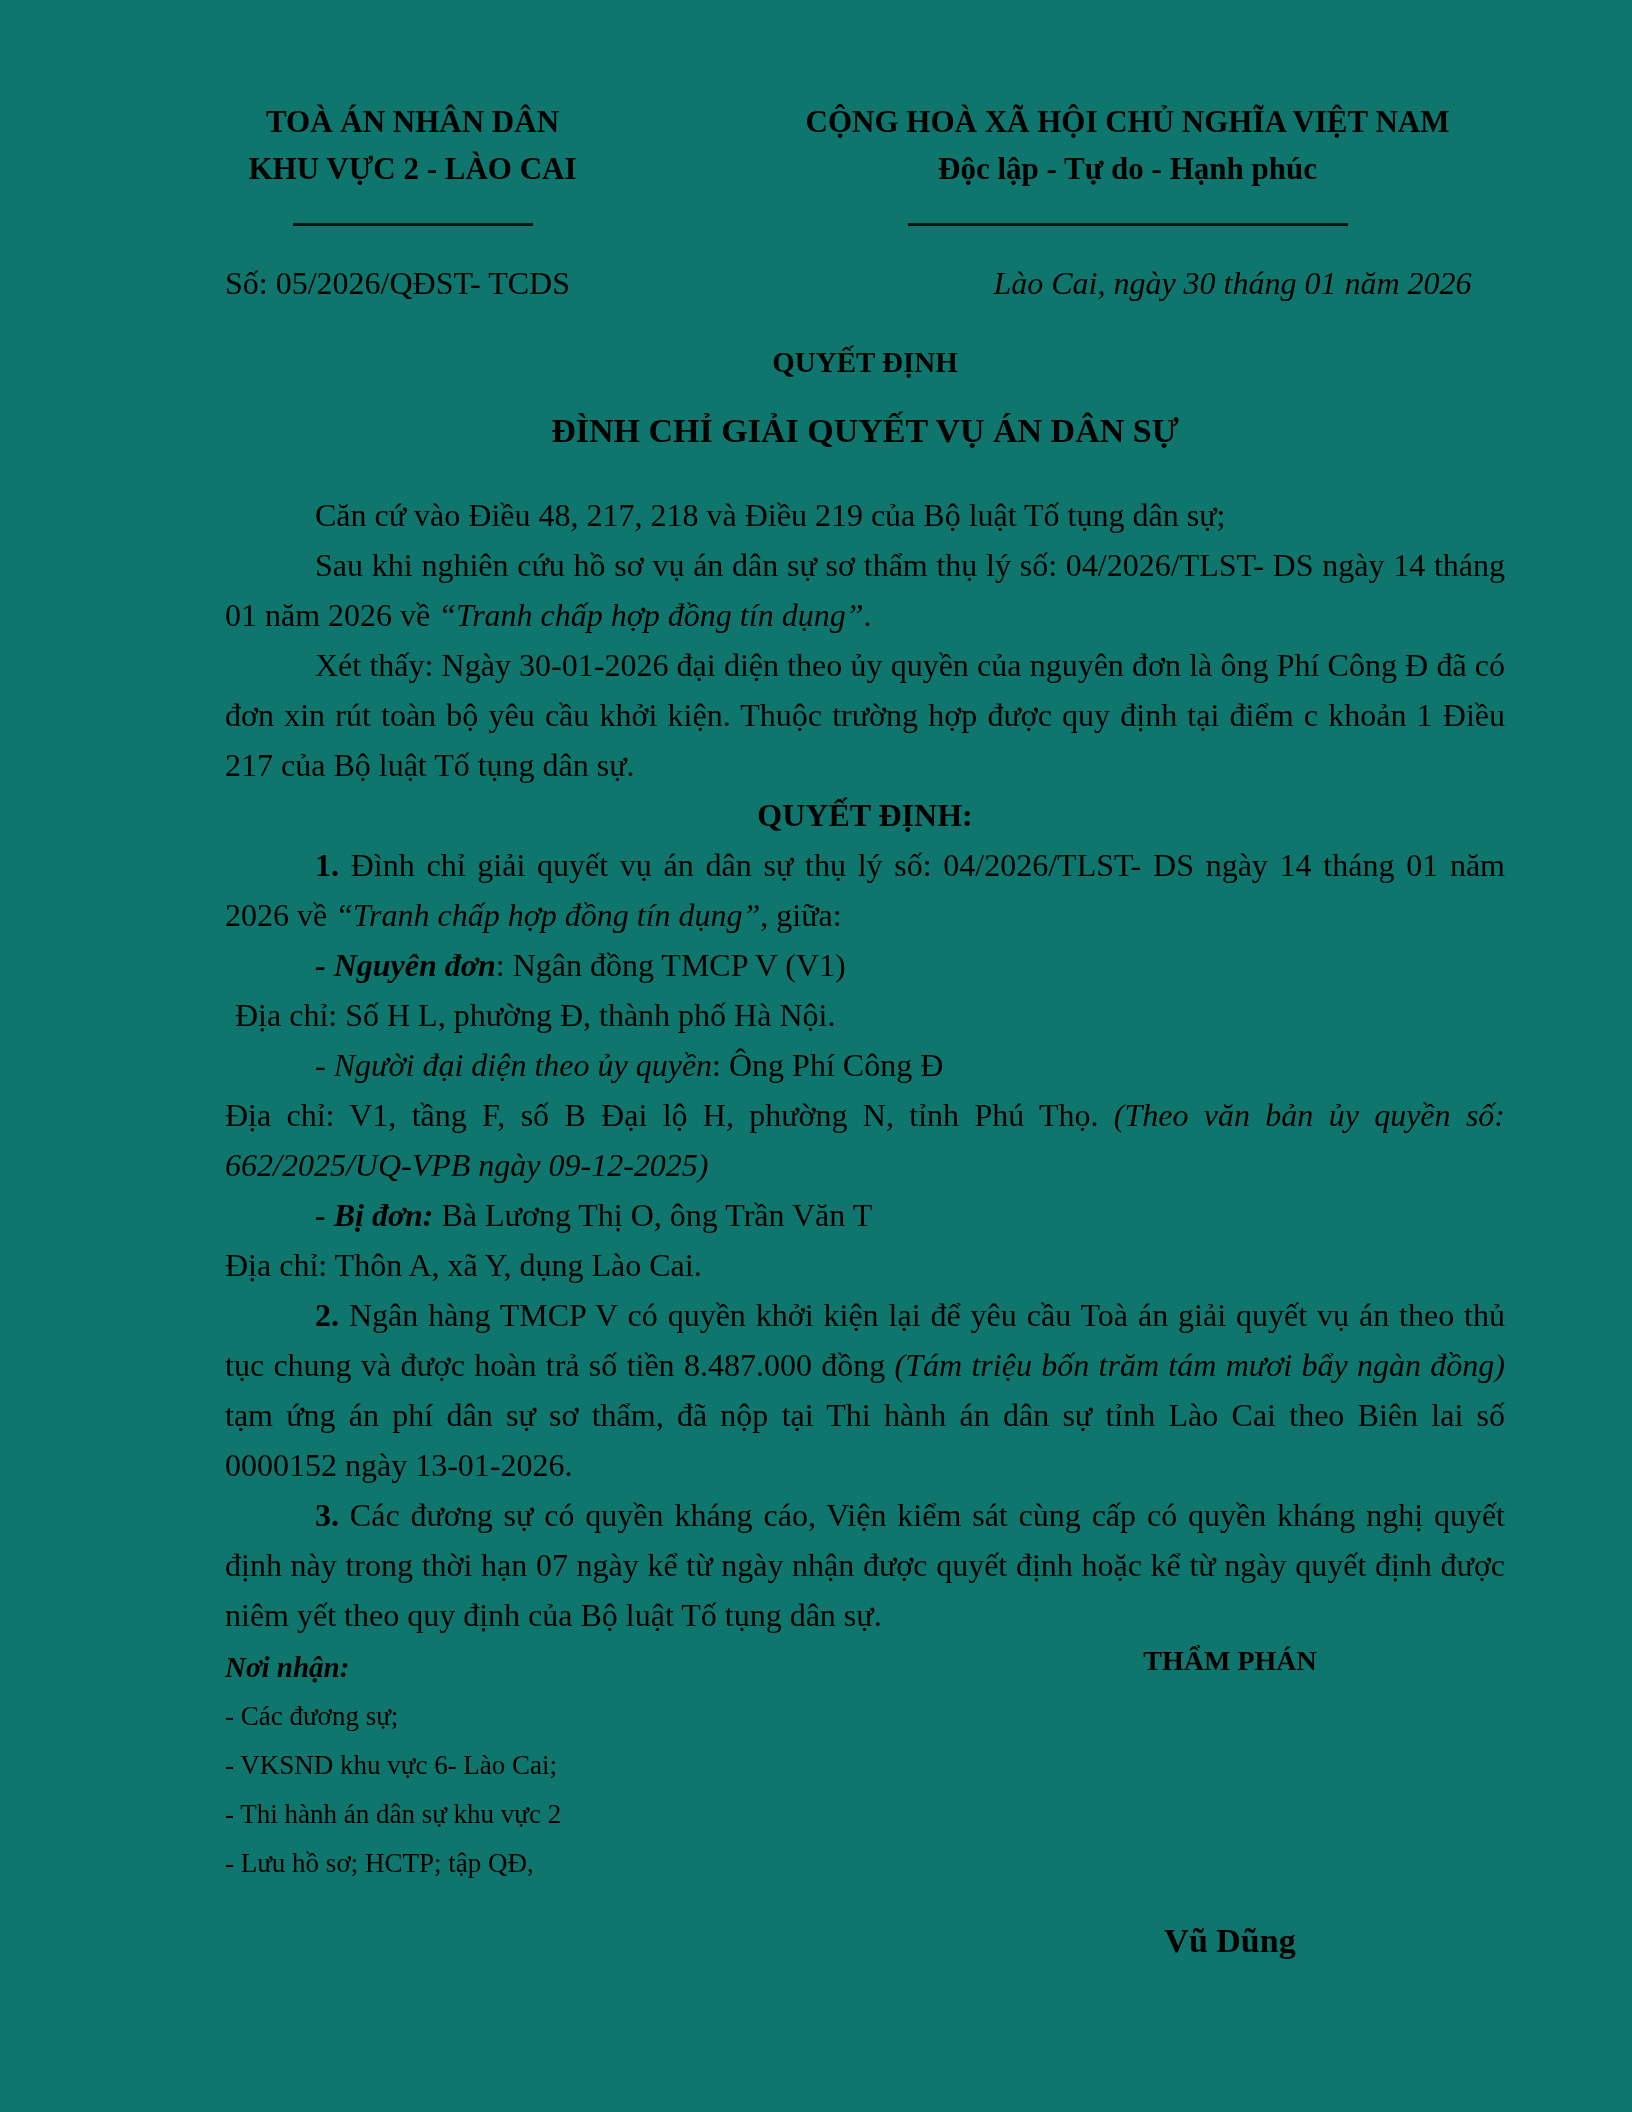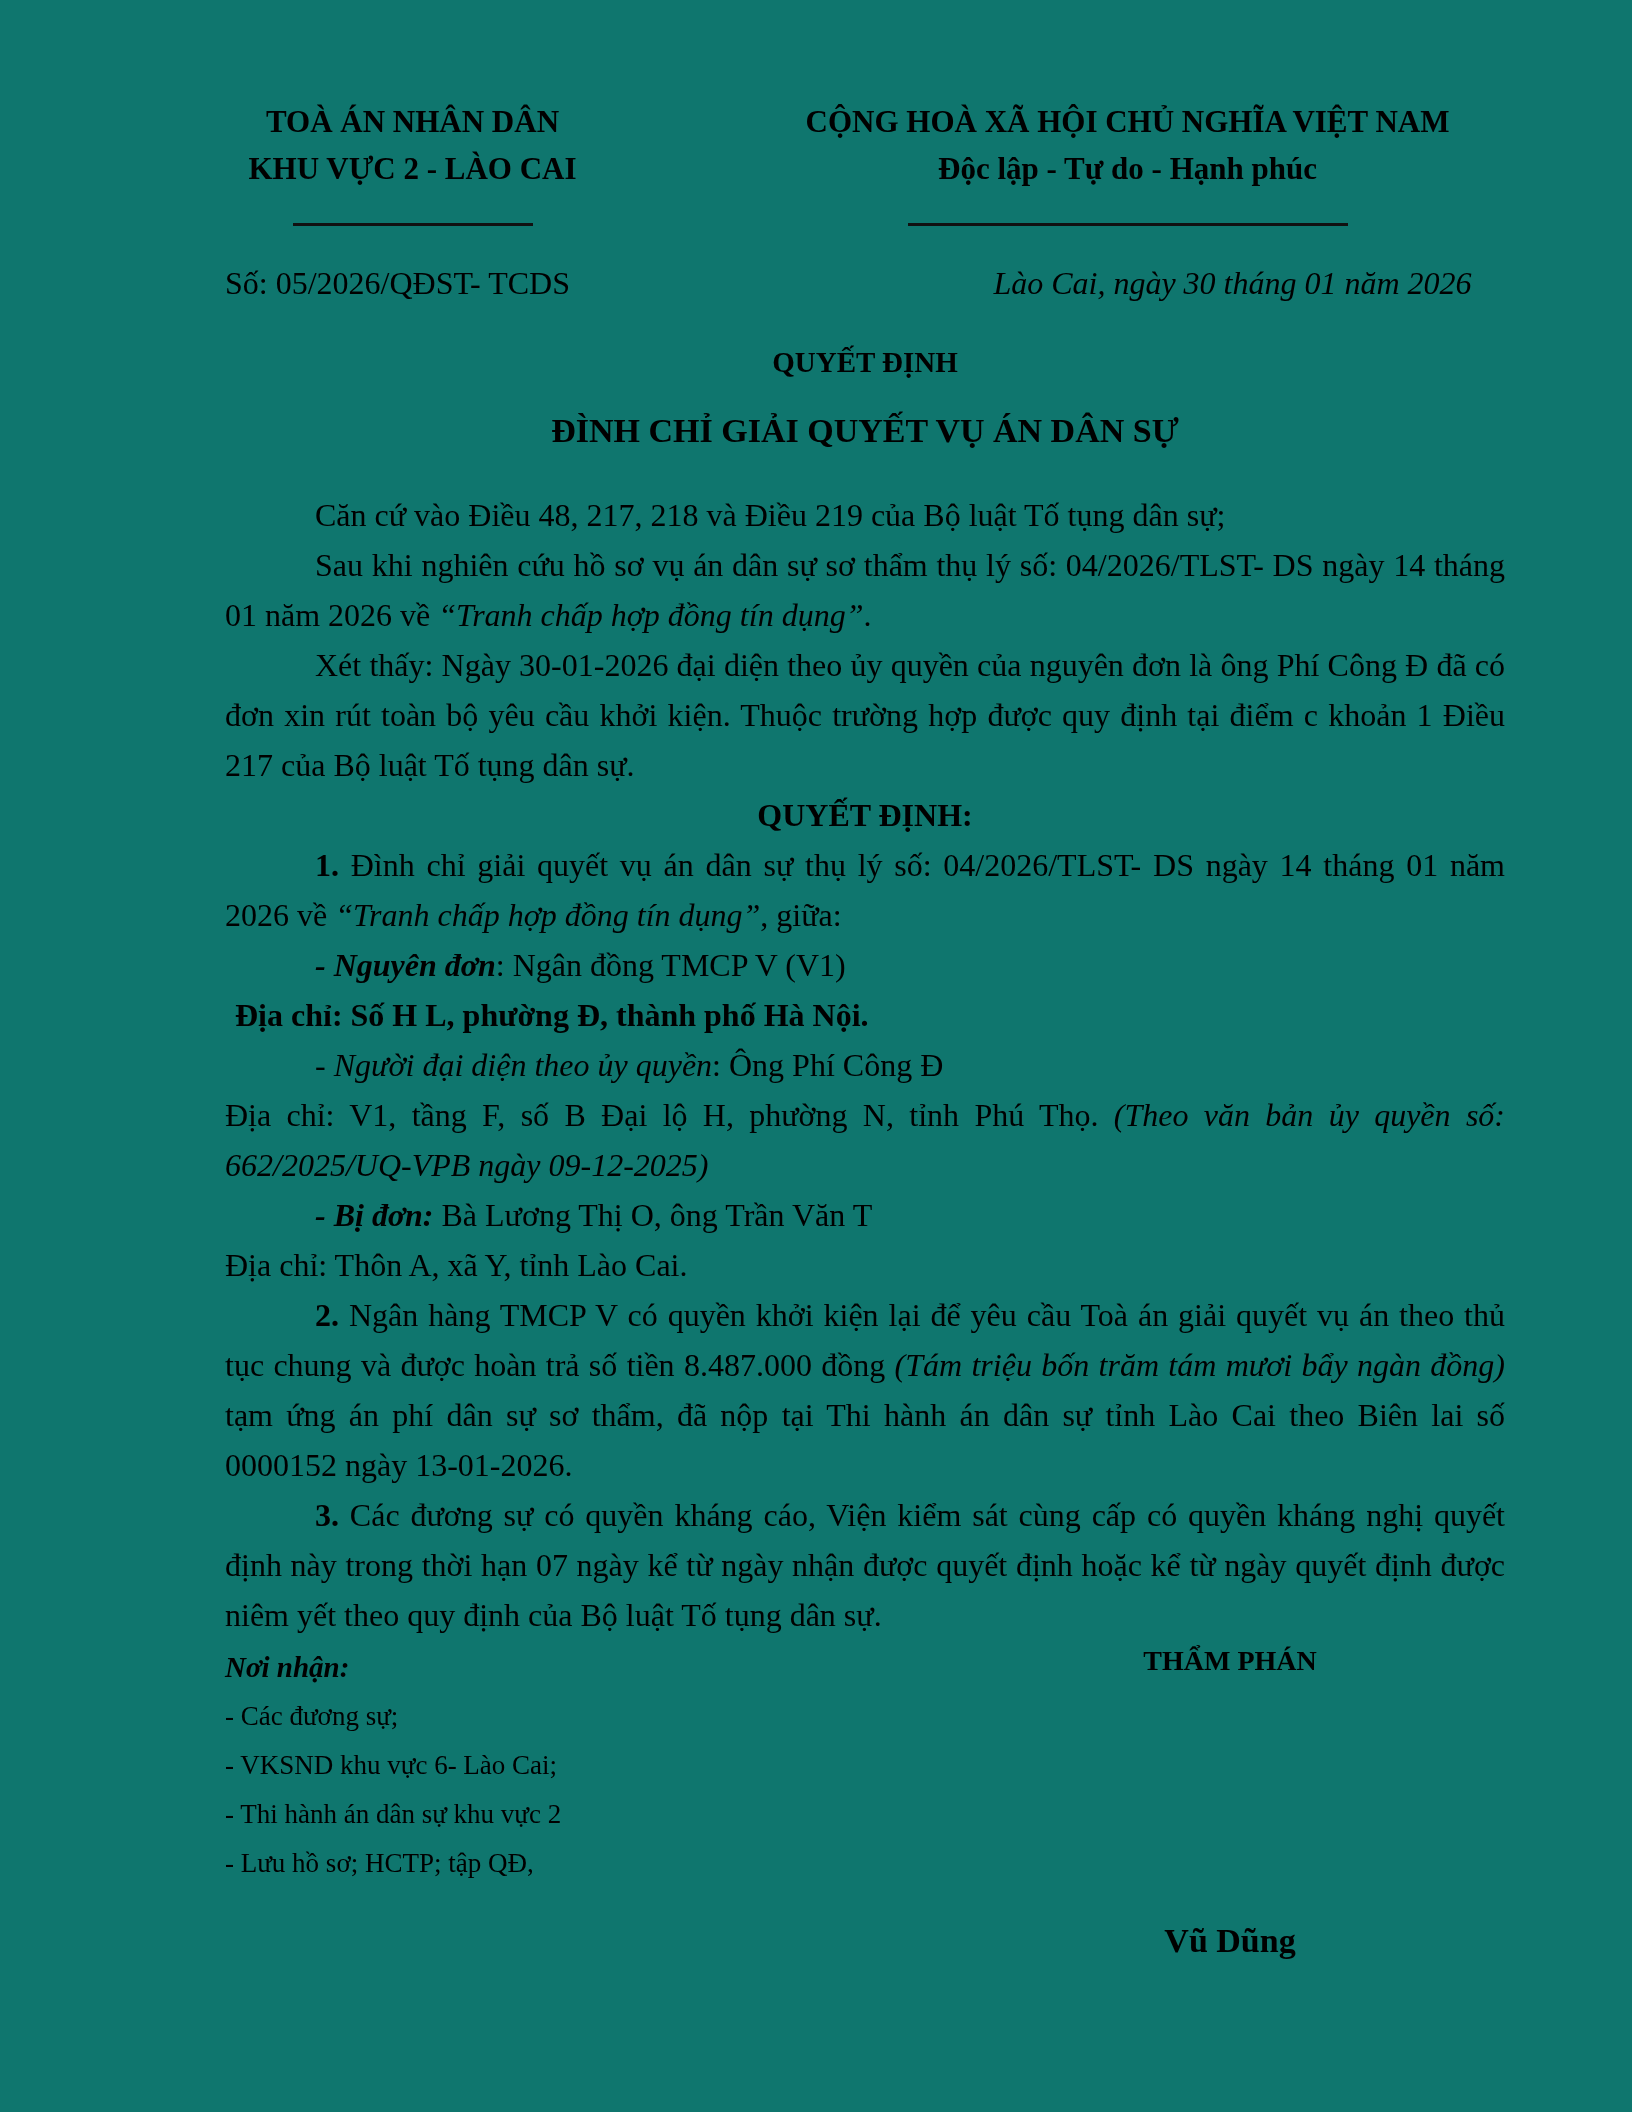--- a/index.html
+++ b/index.html
@@ -77,21 +77,21 @@
   .body-text {
     position: absolute;
     left: 225px; top: 462px; width: 1280px;
     font-size: 32px;
     line-height: 50px;
     margin-top: 28px;
   }
   .body-text p { margin: 0; }
   .just   { text-align: justify; }
   .ind    { text-indent: 90px; }
-  .ind-sm { text-indent: 10px; font-weight: bold; }
+  .ind-sm { text-indent: 10px; }
   .center { text-align: center; }
 
   .recipients {
     position: absolute;
     left: 225px; top: 1642px;
     font-size: 27px;
     line-height: 49px;
   }
   .recipients-label {
     font-weight: bold;
@@ -152,21 +152,21 @@
     <p class="ind"><span class="bi">- Nguyên đơn</span><span>: Ngân đồng TMCP V (V1)</span></p>
 
     <p class="ind-sm">Địa chỉ: Số H L, phường Đ, thành phố Hà Nội.</p>
 
     <p class="ind"><span class="i">- Người đại diện theo ủy quyền</span><span>: Ông Phí Công Đ</span></p>
 
     <p class="just"><span>Địa chỉ: V1, tầng F, số B Đại lộ H, phường N, tỉnh Phú Thọ. </span><span class="i">(Theo văn bản ủy quyền số: 662/2025/UQ-VPB ngày 09-12-2025)</span></p>
 
     <p class="ind"><span class="bi">- Bị đơn:</span><span>  Bà Lương Thị O, ông Trần Văn T</span></p>
 
-    <p>Địa chỉ: Thôn A, xã Y, tỉnh Lào Cai.</p>
+    <p>Địa chỉ: Thôn A, xã Y, dụng Lào Cai.</p>
 
     <p class="just ind"><span class="b">2.</span><span> Ngân hàng TMCP V  có quyền khởi kiện lại để yêu cầu Toà án giải quyết vụ án theo thủ tục chung và được hoàn trả số tiền 8.487.000 đồng </span><span class="i">(Tám triệu bốn trăm tám mươi bẩy ngàn đồng)</span><span> tạm ứng án phí dân sự sơ thẩm, đã nộp tại Thi hành án dân sự tỉnh Lào Cai theo Biên lai số 0000152 ngày 13-01-2026.</span></p>
 
     <p class="just ind"><span class="b">3.</span><span> Các đương sự có quyền kháng cáo, Viện kiểm sát cùng cấp có quyền kháng nghị quyết định này trong thời hạn 07 ngày kể từ ngày nhận được quyết định hoặc kể từ ngày quyết định được niêm yết theo quy định của Bộ luật Tố tụng dân sự.</span></p>
 
   </div>
 
   <div class="recipients">
     <div class="recipients-label">Nơi nhận:</div>
     <div>- Các đương sự;</div>

